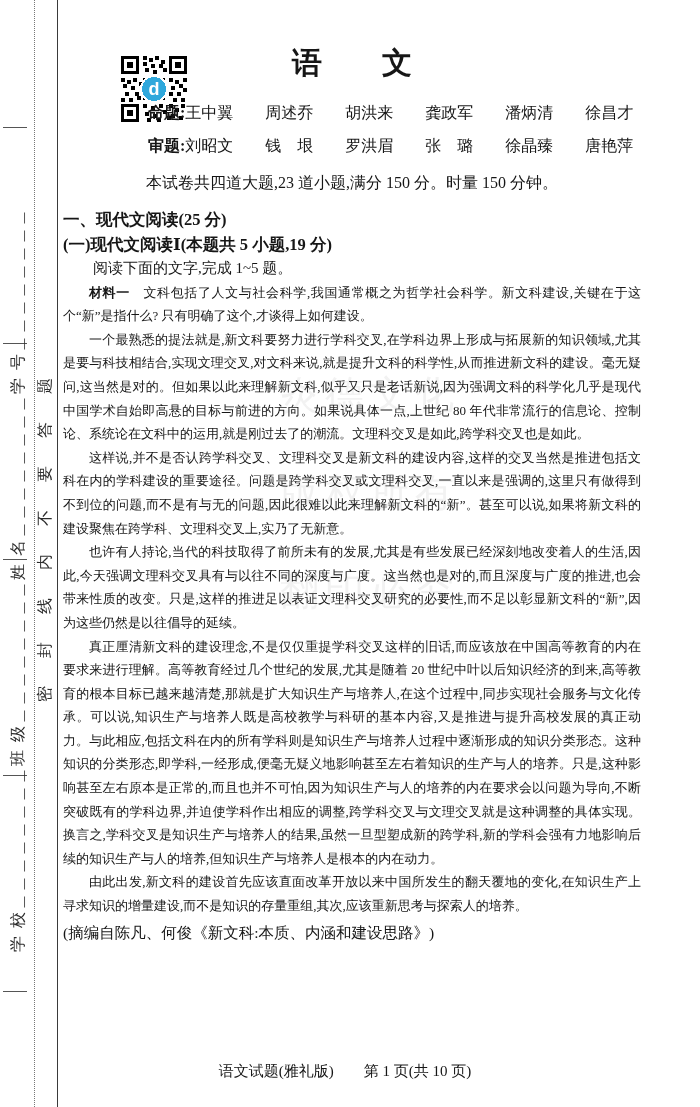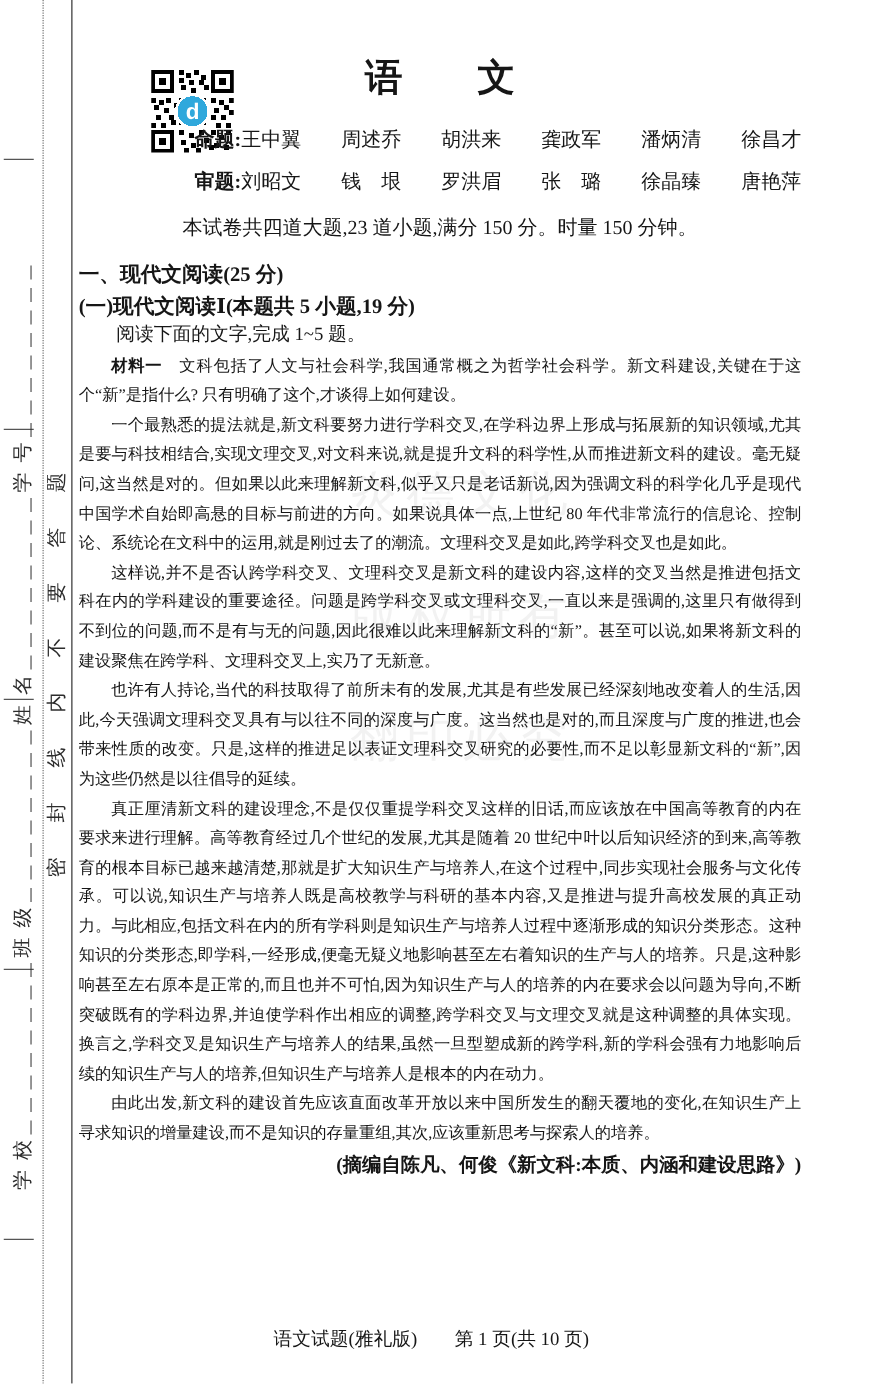--- a/index.html
+++ b/index.html
@@ -14,32 +14,32 @@
   .fill-fields{left:8px;top:952px;font-size:16px;letter-spacing:2px;color:#2c2c2c;}
   .seal-notice{left:35px;top:702px;font-size:16px;letter-spacing:28px;color:#2c2c2c;}
   .tick{position:absolute;left:3px;width:24px;height:1px;background:#555;}
 
   
   .content{position:absolute;left:63px;top:22px;width:578px;}
   .title-line{text-align:center;font-size:21px;line-height:28px;white-space:nowrap;}
   .league{font-weight:bold;font-style:italic;letter-spacing:1px;}
   .subject{text-align:center;font-size:30px;font-weight:bold;margin-top:24px;line-height:34px;}
   .qr{position:absolute;left:121px;top:56px;width:66px;height:66px;}
-  .staff{margin-top:22px;margin-left:85px;font-size:16px;line-height:22px;text-align:right;}
+  .staff{margin-top:22px;margin-left:85px;font-size:16px;line-height:22px;}
   .staff + .staff{margin-top:11px;}
   .staff .lbl{font-weight:bold;}
   .exam-info{margin-top:15px;text-align:center;font-size:16px;line-height:22px;}
 
   
   .h1,.h2{font-weight:bold;font-size:16.5px;line-height:25px;margin:0;}
   .h1{margin-top:13px;}
   .para{margin:0;font-size:13px;line-height:23.6px;text-align:justify;text-indent:2em;}
   .instruction{margin:0;font-size:15px;line-height:23.6px;text-indent:2em;}
   .mlabel{font-weight:bold;}
-  .attribution{text-align:right;font-size:15.5px;line-height:26px;margin-top:2px;font-weight:bold;}
+  .attribution{font-size:15.5px;line-height:26px;margin-top:2px;}
 
   
   .footer{position:absolute;left:0;top:1062px;width:690px;text-align:center;font-size:15px;}
   .watermark{position:absolute;left:250px;top:368px;width:240px;text-align:center;
              color:rgba(70,70,70,0.07);font-size:39px;letter-spacing:6px;pointer-events:none;}
   .watermark div{margin-bottom:44px;}
 </style>
 </head>
 <body>
 

